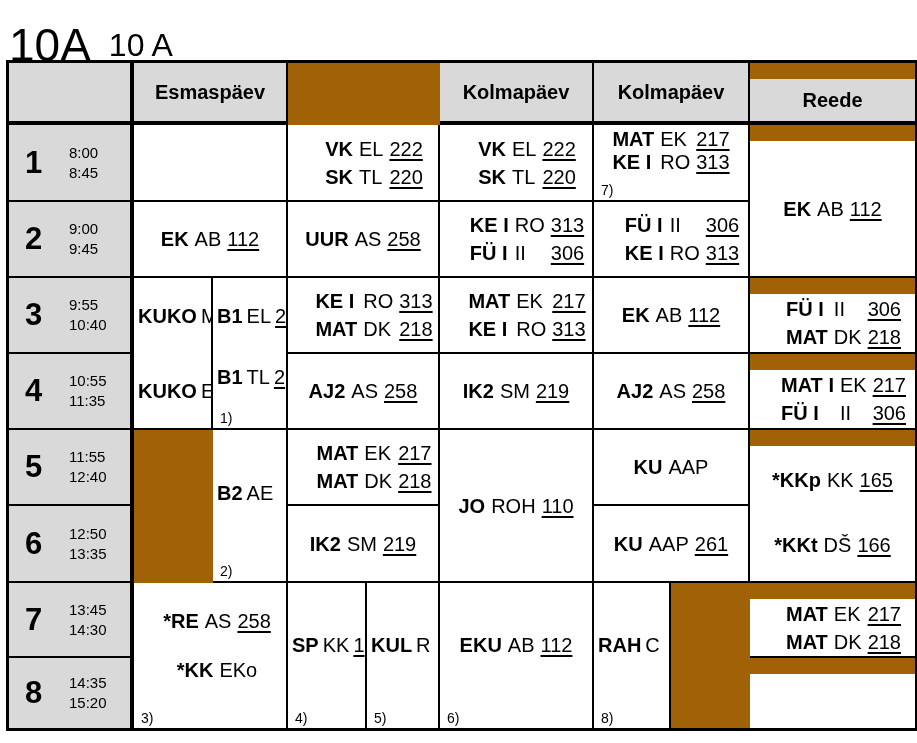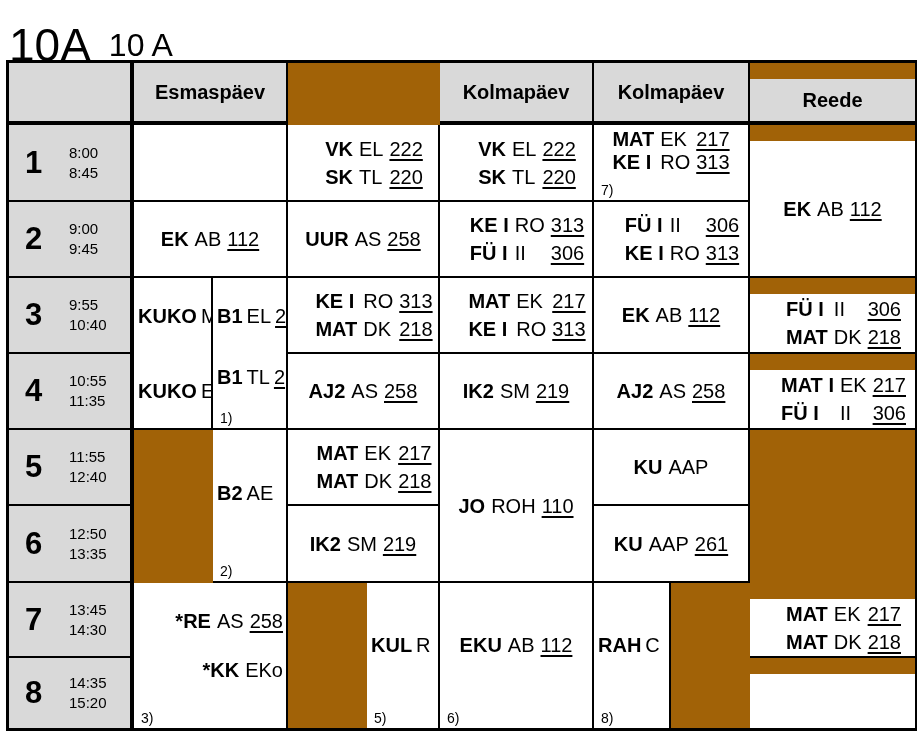--- a/index.html
+++ b/index.html
@@ -18,21 +18,21 @@
   .timec{background:#d9d9d9;display:flex;align-items:center;border-right-width:4px;padding-left:16px;}
   .pnum{font-size:31px;font-weight:bold;min-width:28px;}
   .ptimes{display:flex;flex-direction:column;margin-left:16px;font-size:15px;line-height:20px;}
   .center{display:flex;align-items:center;justify-content:center;}
   .lines{display:flex;align-items:center;justify-content:center;padding-left:22px;}
   .topmode{display:flex;justify-content:center;align-items:flex-start;padding-top:3px;}
   .topmode .lrow > span{line-height:23px;}
   .slot{position:absolute;left:0;right:0;transform:translateY(-50%);display:flex;justify-content:center;}
   .clipL .slot{justify-content:flex-start;padding-left:2px;}
   .clipL .lrow > span{padding:0 2px;}
-  .padL .slot{justify-content:flex-end;padding-left:14px;}
+  .padL .slot{justify-content:center;padding-left:14px;}
   .lgroup{display:inline-table;border-collapse:collapse;}
   .lrow{display:table-row;}
   .lrow > span{display:table-cell;padding:0 3px;font-size:20px;line-height:28px;white-space:nowrap;text-align:left;}
   .subj{font-weight:bold;}
   .room{text-decoration:underline;text-decoration-thickness:2px;text-underline-offset:3px;}
   .note{position:absolute;left:7px;bottom:3px;font-size:14px;line-height:14px;}
 </style>
 </head>
 <body>
 
@@ -249,20 +249,32 @@
     </div>
   <div class="cell center" style="grid-area:7/4/8/6">
       <span class="lgroup">
         <span class="lrow">
           <span class="subj">IK2</span>
           <span class="teach">SM</span>
           <span class="room">219</span>
         </span>
       </span>
     </div>
+  <div class="cell clipL bb0" style="grid-area:8/4/10/5">
+    <div class="slot" style="top:43%">
+        <span class="lgroup">
+          <span class="lrow">
+            <span class="subj">SP</span>
+            <span class="teach">KK</span>
+            <span class="room">1</span>
+          </span>
+        </span>
+      </div>
+  <span class="note">4)</span>
+    </div>
   <div class="cell clipL bb0" style="grid-area:8/5/10/6">
     <div class="slot" style="top:43%">
         <span class="lgroup">
           <span class="lrow">
             <span class="subj">KUL</span>
             <span class="teach">R</span>
           </span>
         </span>
       </div>
   <span class="note">5)</span>
@@ -447,20 +459,40 @@
           <span class="teach">EK</span>
           <span class="room">217</span>
         </span>
         <span class="lrow">
           <span class="subj">FÜ I</span>
           <span class="teach">II</span>
           <span class="room">306</span>
         </span>
       </span>
     </div>
+  <div class="cell br0" style="grid-area:6/9/8/10">
+    <div class="slot" style="top:25%">
+        <span class="lgroup">
+          <span class="lrow">
+            <span class="subj">*KKp</span>
+            <span class="teach">KK</span>
+            <span class="room">165</span>
+          </span>
+        </span>
+      </div>
+    <div class="slot" style="top:73%">
+        <span class="lgroup">
+          <span class="lrow">
+            <span class="subj">*KKt</span>
+            <span class="teach">DŠ</span>
+            <span class="room">166</span>
+          </span>
+        </span>
+      </div>
+  </div>
   <div class="cell lines br0" style="grid-area:8/9/9/10">
       <span class="lgroup">
         <span class="lrow">
           <span class="subj">MAT</span>
           <span class="teach">EK</span>
           <span class="room">217</span>
         </span>
         <span class="lrow">
           <span class="subj">MAT</span>
           <span class="teach">DK</span>

